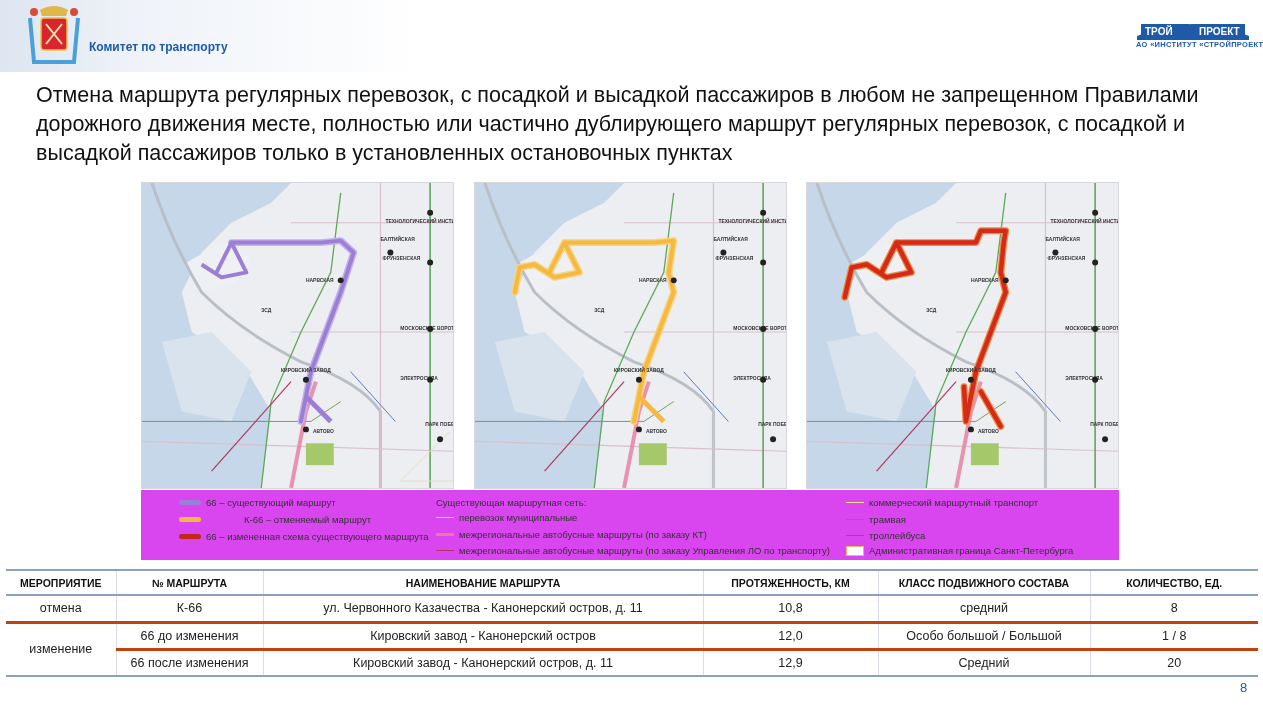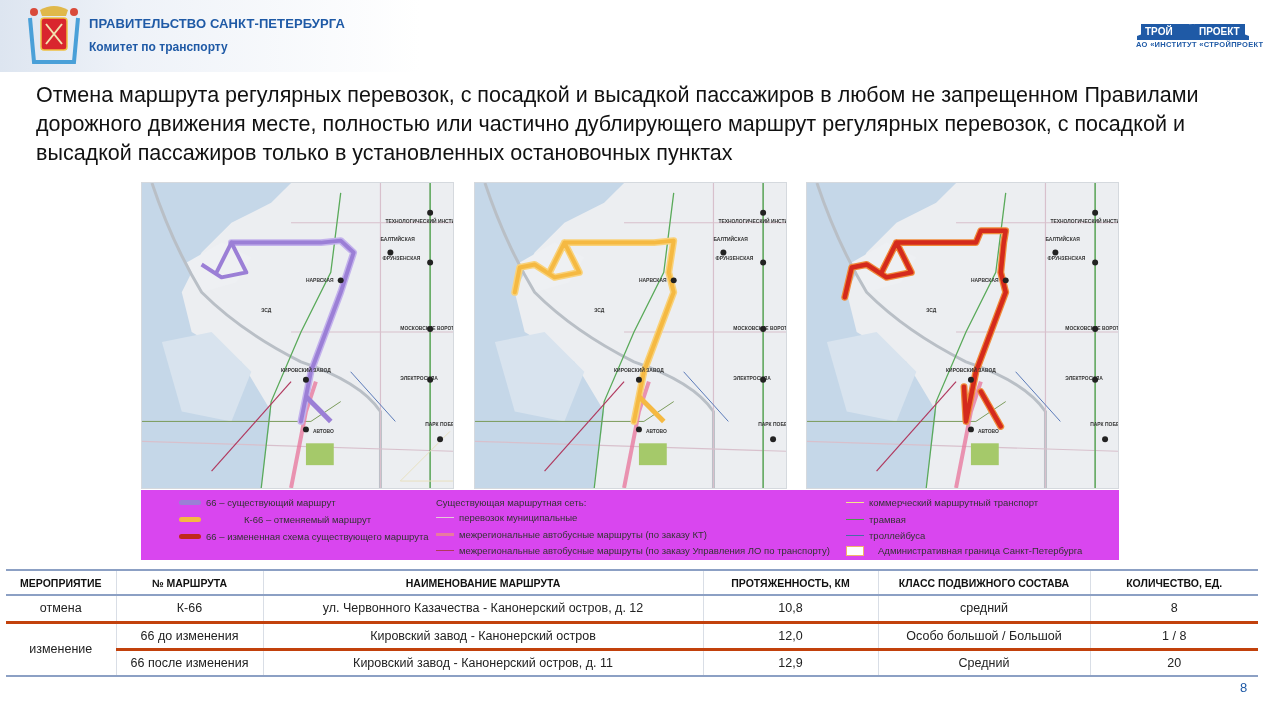--- a/index.html
+++ b/index.html
@@ -41,21 +41,20 @@
 <div class="header">
   <div class="header-bg"></div>
   <svg class="coat" viewBox="0 0 56 62">
     <path d="M4 14 L8 58 L48 58 L52 14" fill="none" stroke="#4aa0d8" stroke-width="4"></path>
     <path d="M14 6 Q28 -2 42 6 L40 12 L16 12 Z" fill="#e0b84a"></path>
     <rect x="15" y="14" width="26" height="32" rx="3" fill="#d9262e" stroke="#f0c040" stroke-width="1.5"></rect>
     <path d="M20 20 L36 40 M36 20 L20 40" stroke="#f2e3b0" stroke-width="2"></path>
     <circle cx="8" cy="8" r="4" fill="#d94a3a"></circle>
       <circle cx="48" cy="8" r="4" fill="#d94a3a"></circle>
   </svg>
-  <div class="gov-title">ПРАВИТЕЛЬСТВО САНКТ-ПЕТЕРБУРГА</div>
   <div class="gov-sub">Комитет по транспорту</div>
   <svg class="logo" viewBox="0 0 120 40">
     <path d="M4 22 Q60 -2 116 22 L116 26 L4 26 Z" fill="#1f5aa6"></path>
     <rect x="8" y="10" width="48" height="14" fill="#1f5aa6"></rect>
     <rect x="62" y="10" width="50" height="14" fill="#1f5aa6"></rect>
     <text x="12" y="21" font-family="Liberation Sans, sans-serif" font-size="10" font-weight="bold" fill="#fff">ТРОЙ</text>
     <text x="66" y="21" font-family="Liberation Sans, sans-serif" font-size="10" font-weight="bold" fill="#fff">ПРОЕКТ</text>
   </svg>
   <div class="logo-sub">АО «ИНСТИТУТ «СТРОЙПРОЕКТ»</div>
 </div>
@@ -230,42 +229,42 @@
     <span>коммерческий маршрутный транспорт</span>
   </div>
   <div class="lg-item" style="left:705px; top:24px;">
     <span class="sw sw-thin" style="background:#4a9a4a"></span>
     <span>трамвая</span>
   </div>
   <div class="lg-item" style="left:705px; top:40px;">
     <span class="sw sw-thin" style="background:#4a6aa8"></span>
     <span>троллейбуса</span>
   </div>
-  <div class="lg-item" style="left:705px; top:55px;gap:9px;">
+  <div class="lg-item" style="left:705px; top:55px;">
     <span class="sw sw-box"></span>
     <span>Административная граница Санкт-Петербурга</span>
   </div>
 </div>
 
 <table class="table">
   <thead>
     <tr>
       <th style="width:110px">МЕРОПРИЯТИЕ</th>
       <th style="width:147px">№ МАРШРУТА</th>
       <th style="width:440px">НАИМЕНОВАНИЕ МАРШРУТА</th>
       <th style="width:175px">ПРОТЯЖЕННОСТЬ, КМ</th>
       <th style="width:212px">КЛАСС ПОДВИЖНОГО СОСТАВА</th>
       <th style="width:168px">КОЛИЧЕСТВО, ЕД.</th>
     </tr>
   </thead>
   <tbody>
     <tr>
       <td>отмена</td>
       <td>К-66</td>
-      <td>ул. Червонного Казачества - Канонерский остров, д. 12</td>
+      <td>ул. Червонного Казачества - Канонерский остров, д. 11</td>
       <td>10,8</td>
       <td>средний</td>
       <td>8</td>
     </tr>
     <tr>
       <td rowspan="2" style="border-bottom:2px solid #8ca0c4">изменение</td>
       <td>66 до изменения</td>
       <td>Кировский завод - Канонерский остров</td>
       <td>12,0</td>
       <td>Особо большой / Большой</td>

